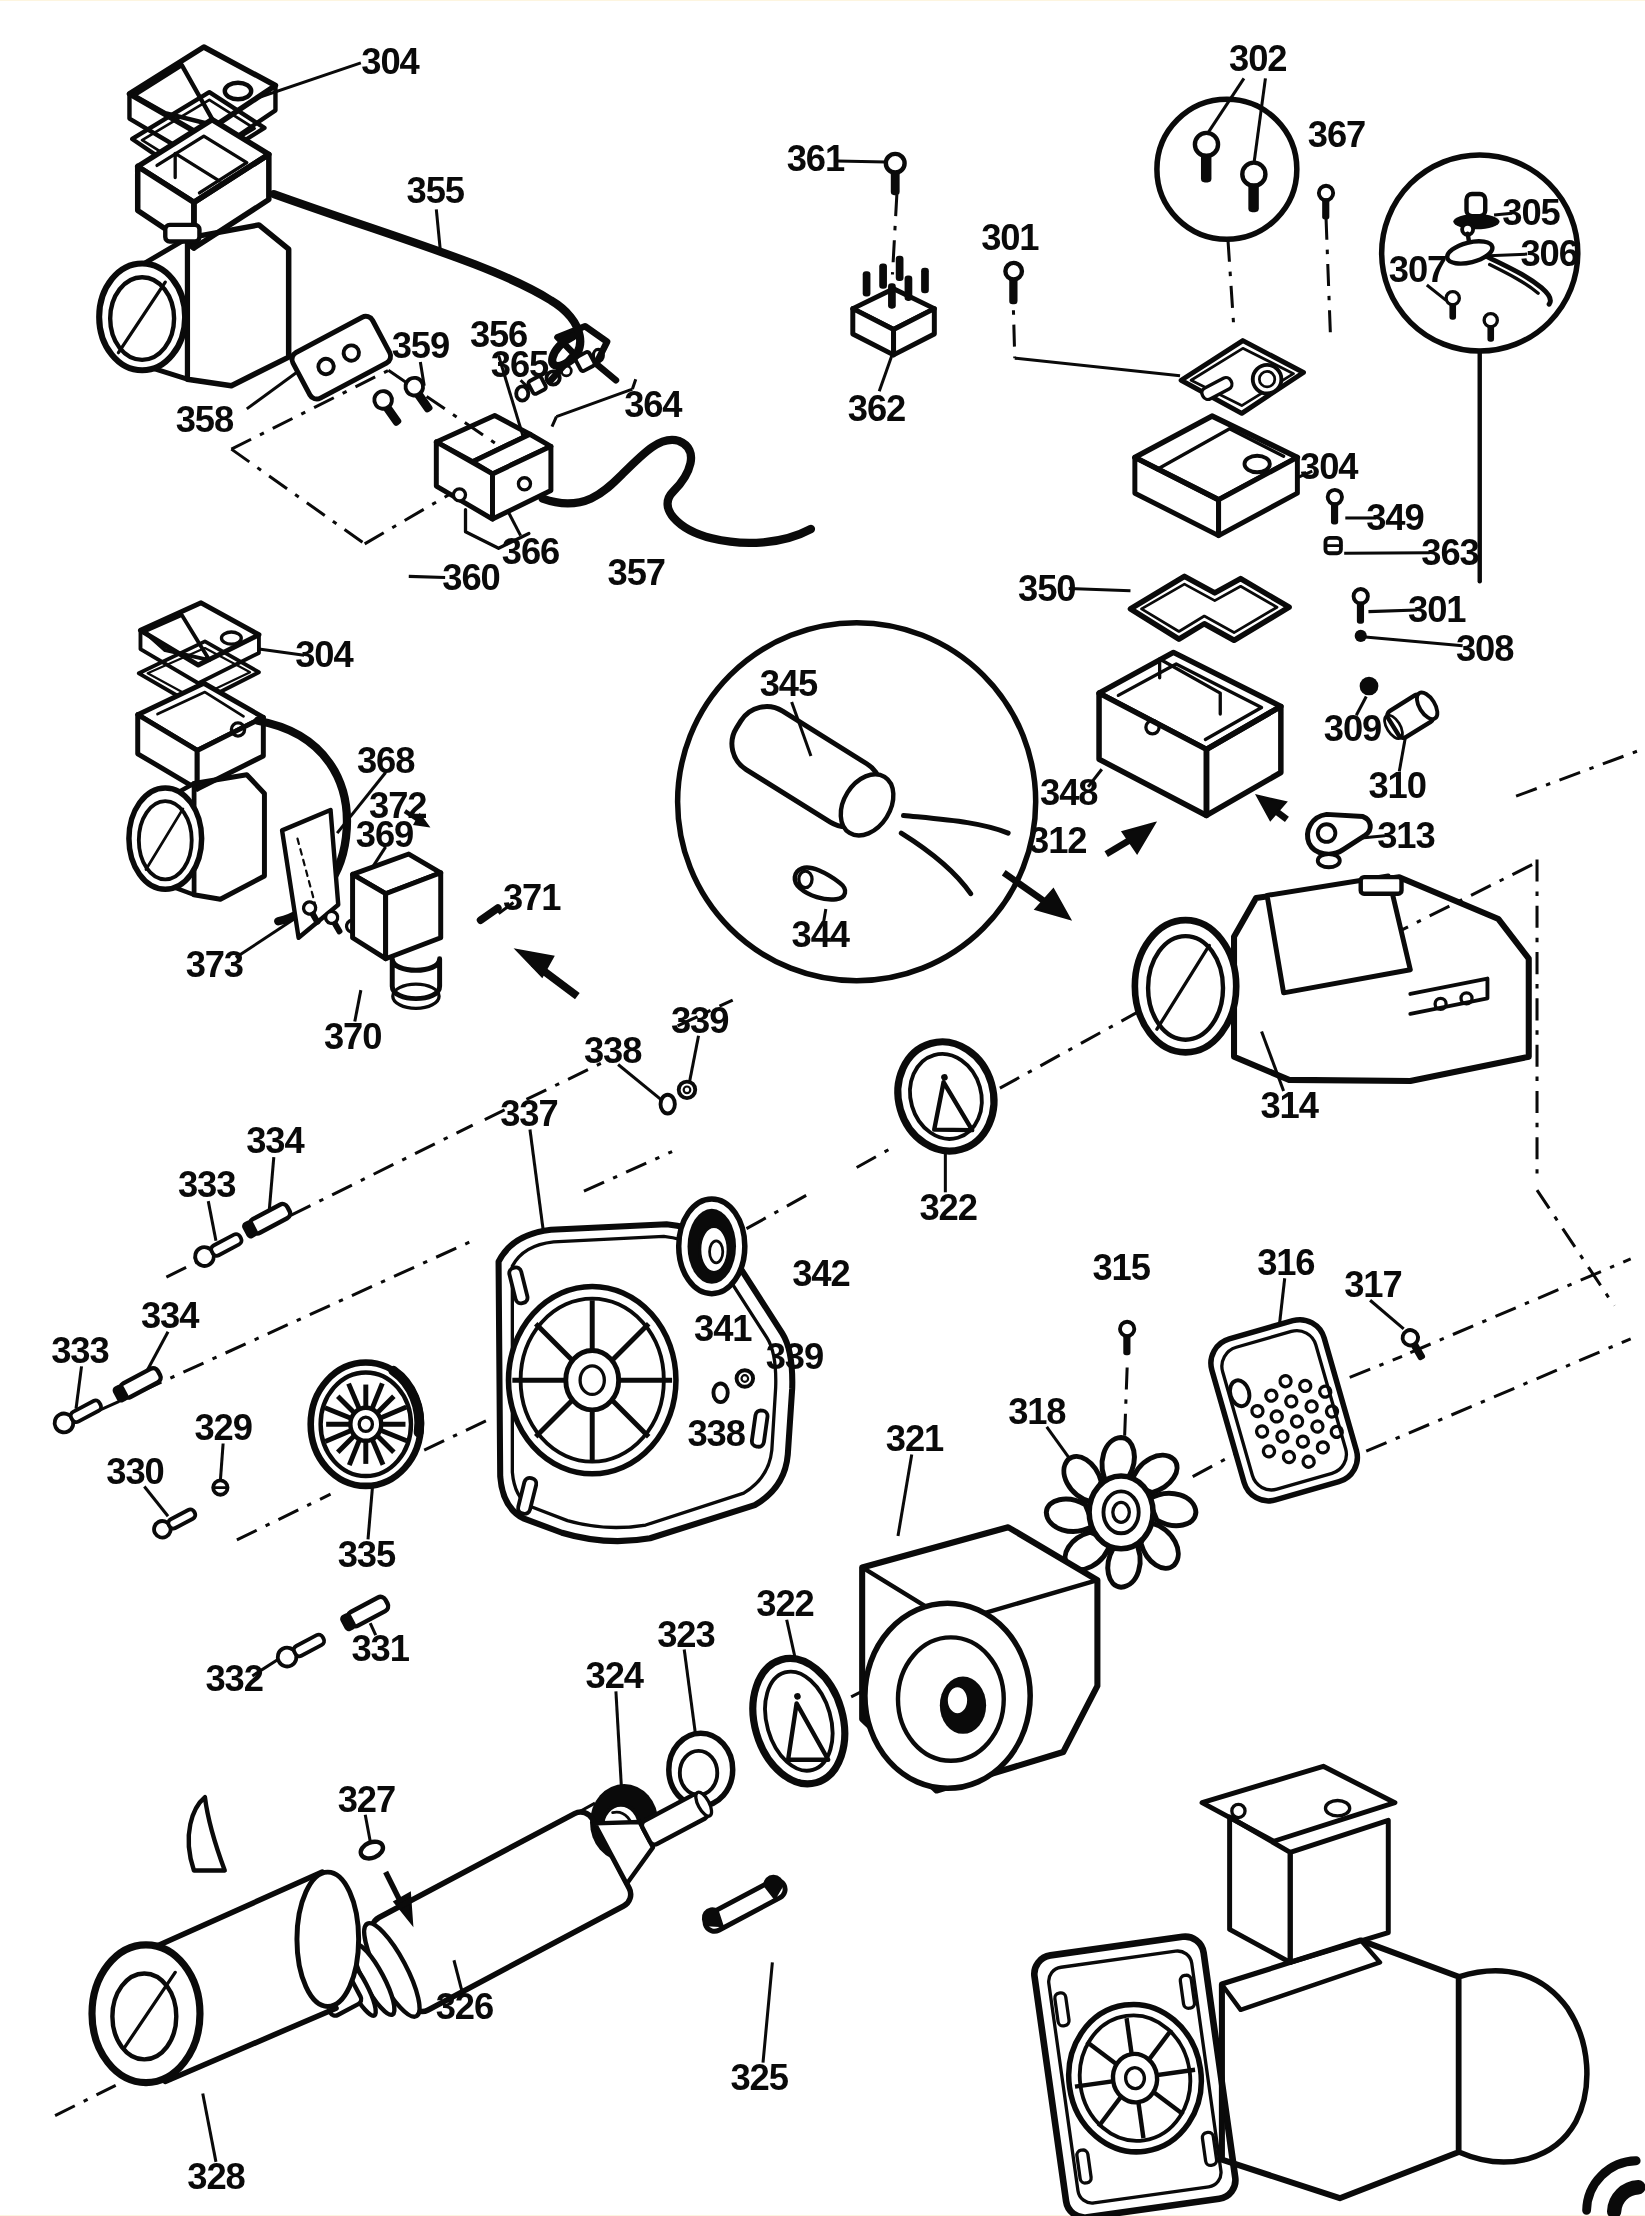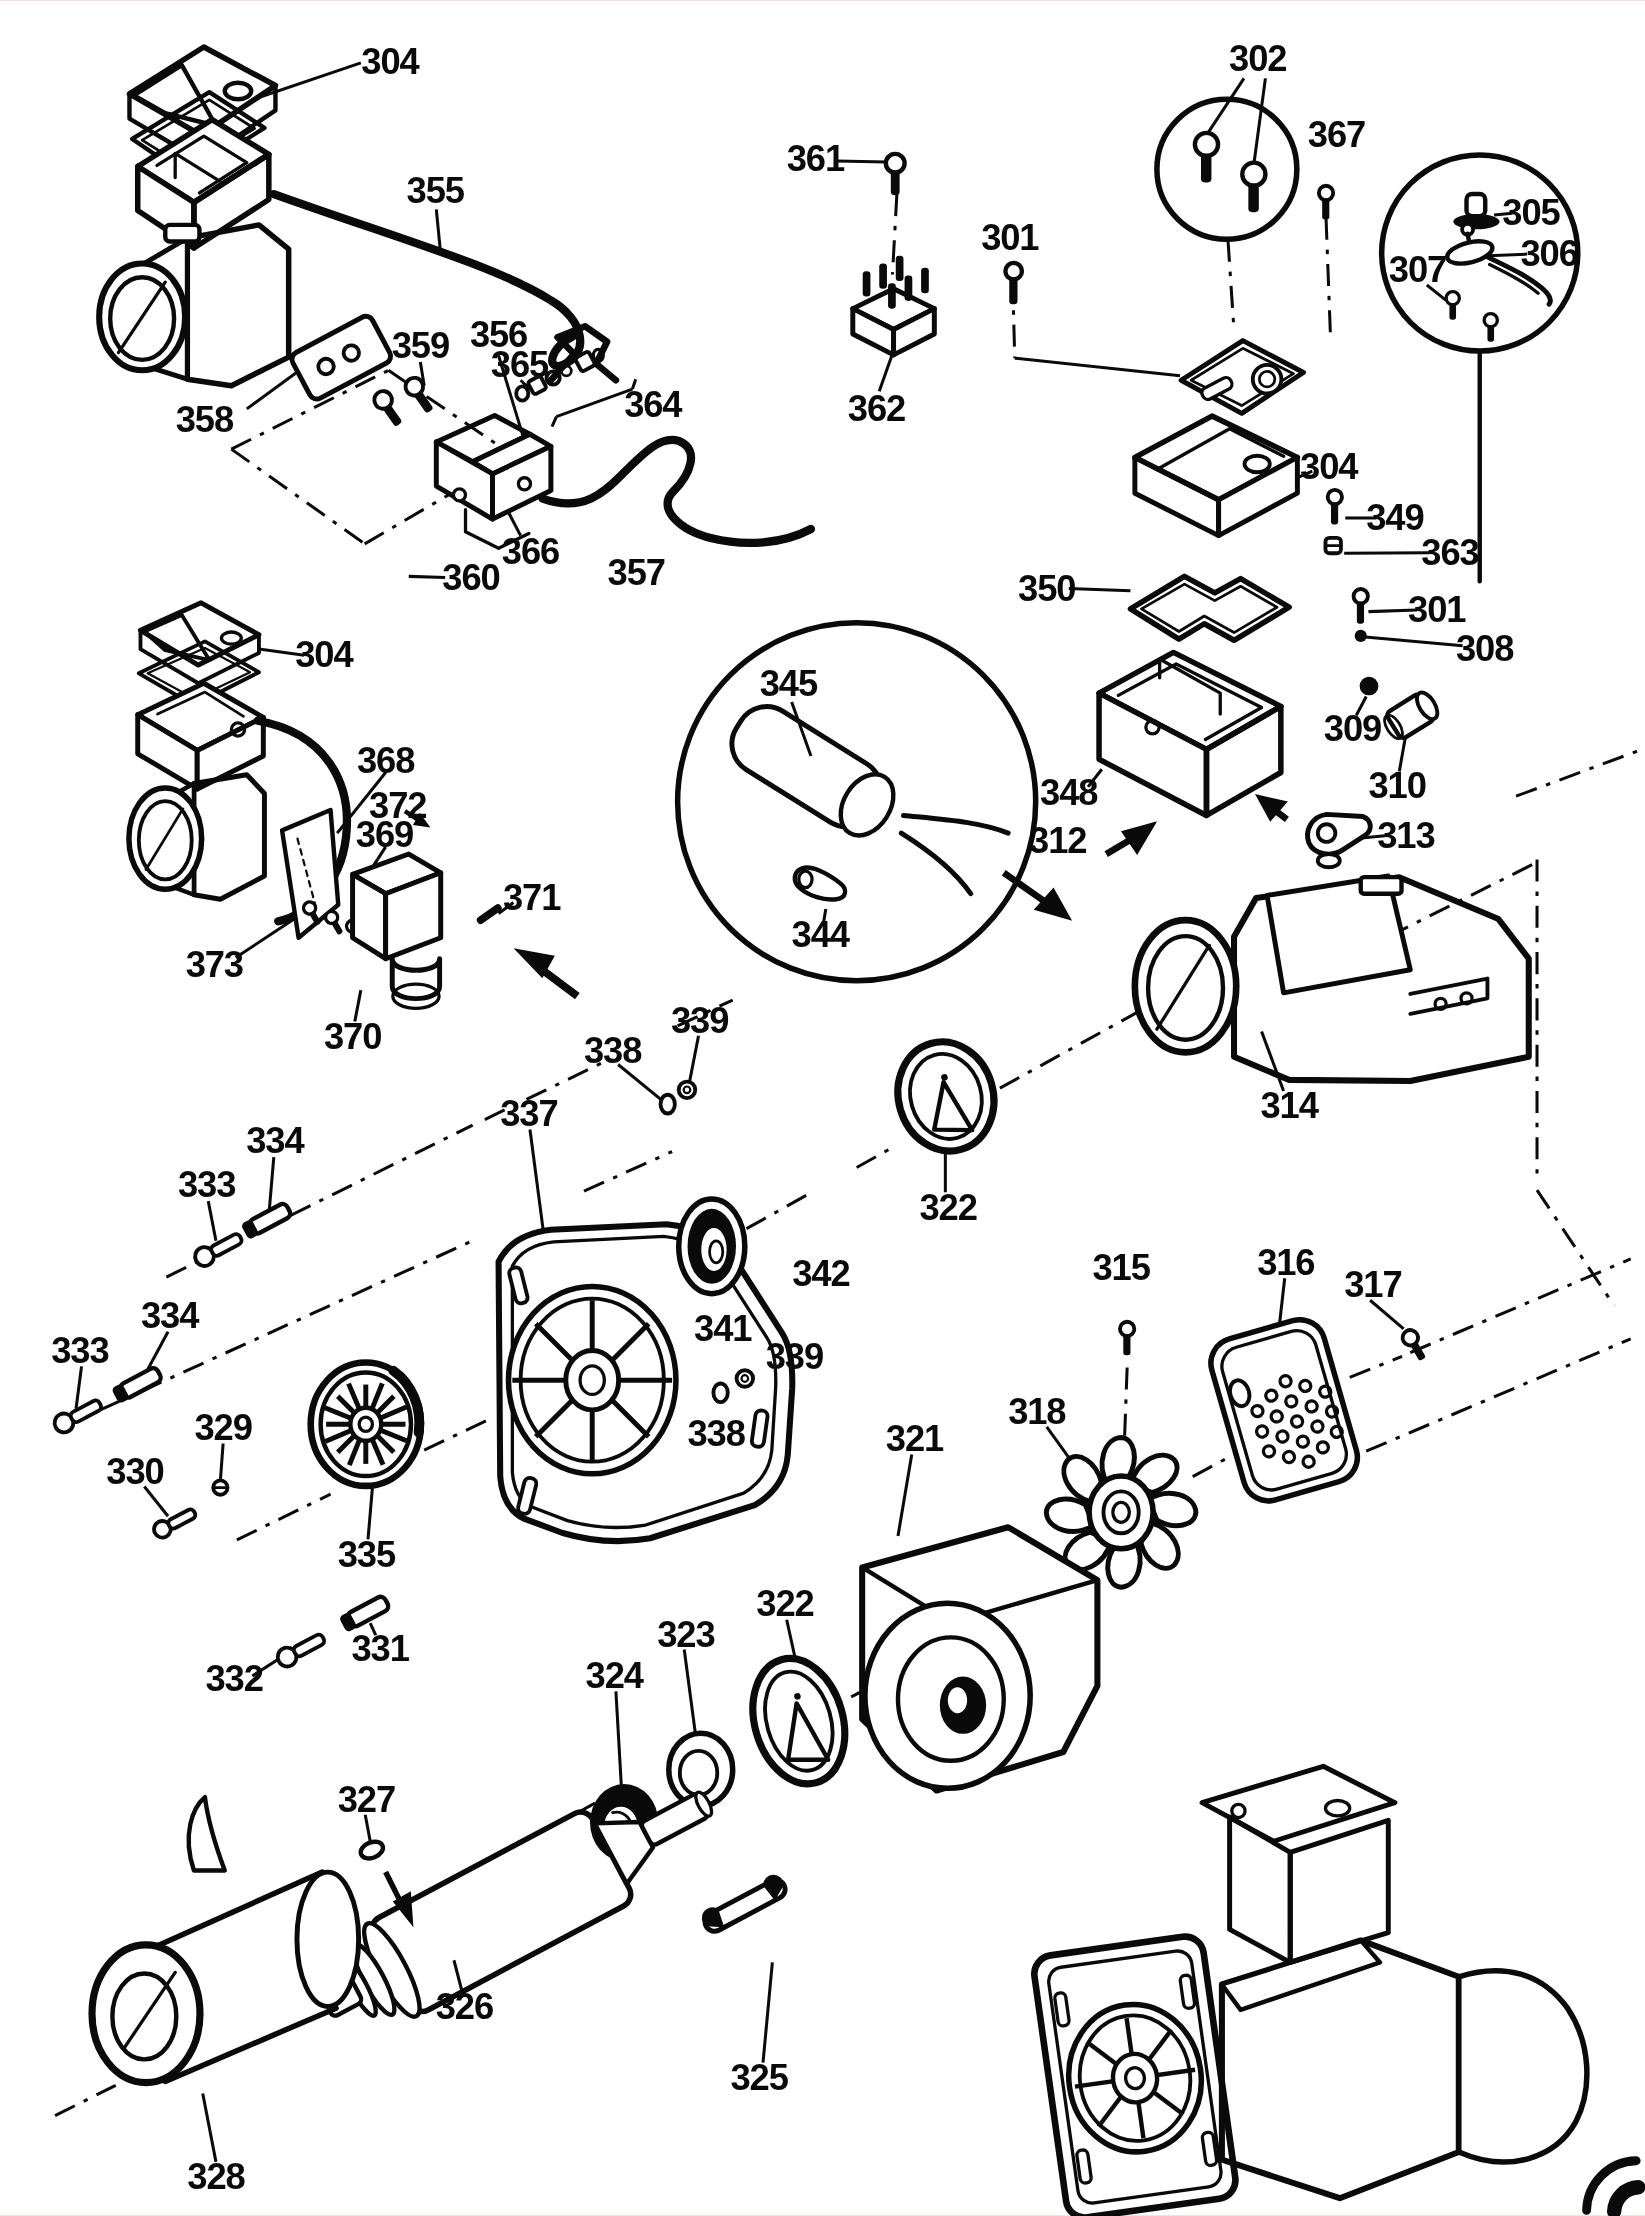--- a/index.html
+++ b/index.html
@@ -1,17 +1,17 @@
 <!DOCTYPE html>
 <html style="font-size:8.8px"><head>
 <meta charset="utf-8">
 <title>Diagram</title>
 <style>
   html,body{margin:0;padding:0;background:#ffffff;}
-  .page{width:1645px;height:2216px;background:#b91c1c;position:relative;overflow:hidden;}
+  .page{width:1645px;height:2216px;background:#eab308;position:relative;overflow:hidden;}
   svg{display:block;}
   .lbl{font:700 66px "Liberation Sans",sans-serif;fill:#0a0a0a;text-anchor:middle;letter-spacing:-2px;}
   .ink{stroke:#0a0a0a;fill:none;stroke-linecap:round;stroke-linejoin:round;}
   .w{fill:#ffffff;}
   .blk{fill:#0a0a0a;}
   .leader{stroke:#0a0a0a;stroke-width:5.5;fill:none;}
   .dash{stroke:#0a0a0a;stroke-width:5.5;fill:none;stroke-dasharray:40 18 8 18;}
   .cable{stroke:#0a0a0a;stroke-width:15;fill:none;stroke-linecap:round;}
 </style>
 </head>

